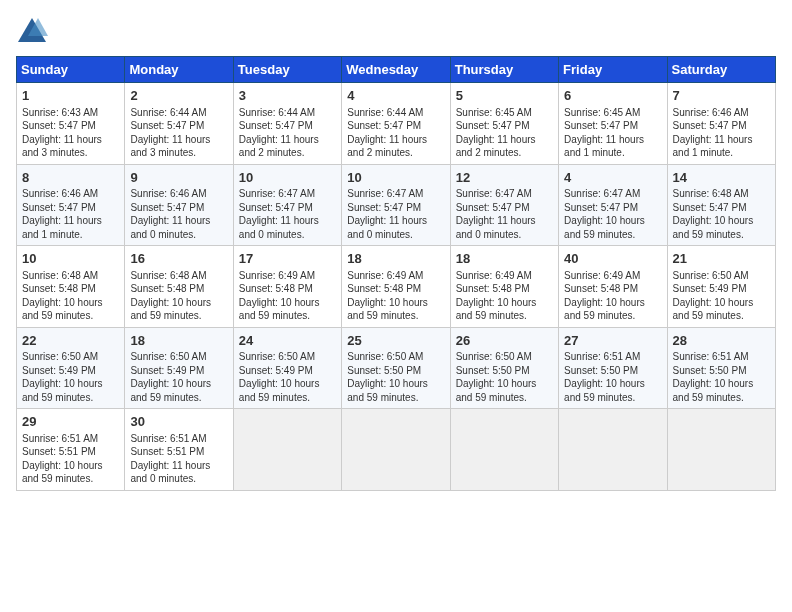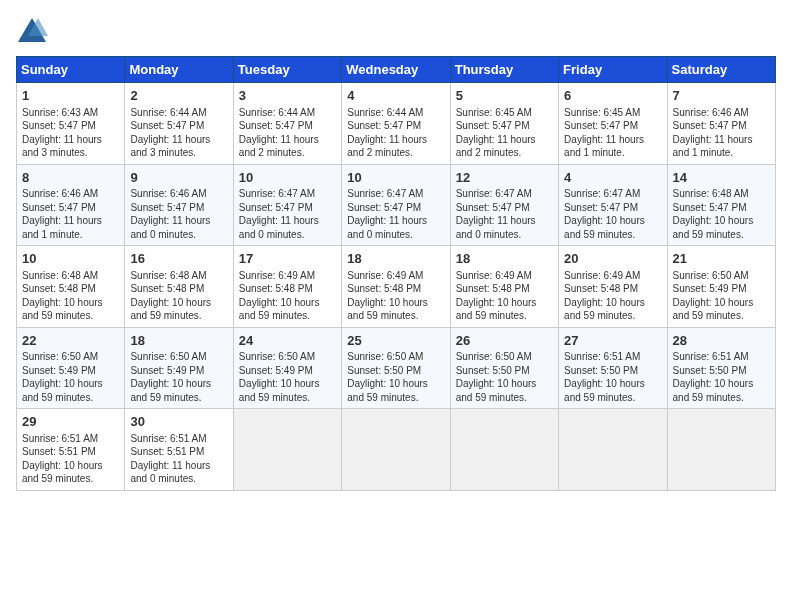--- a/index.html
+++ b/index.html
@@ -201,21 +201,21 @@
         </td>
         <td>
           <span class="day-num">18</span>
           <div class="day-info">Sunrise: 6:49 AM<br>Sunset: 5:48 PM<br>Daylight: 10 hours and 59 minutes.</div>
         </td>
         <td>
           <span class="day-num">18</span>
           <div class="day-info">Sunrise: 6:49 AM<br>Sunset: 5:48 PM<br>Daylight: 10 hours and 59 minutes.</div>
         </td>
         <td>
-          <span class="day-num">20</span>
+          <span class="day-num">40</span>
           <div class="day-info">Sunrise: 6:49 AM<br>Sunset: 5:48 PM<br>Daylight: 10 hours and 59 minutes.</div>
         </td>
         <td>
           <span class="day-num">21</span>
           <div class="day-info">Sunrise: 6:50 AM<br>Sunset: 5:49 PM<br>Daylight: 10 hours and 59 minutes.</div>
         </td>
       </tr>
       <tr>
         <td>
           <span class="day-num">22</span>

